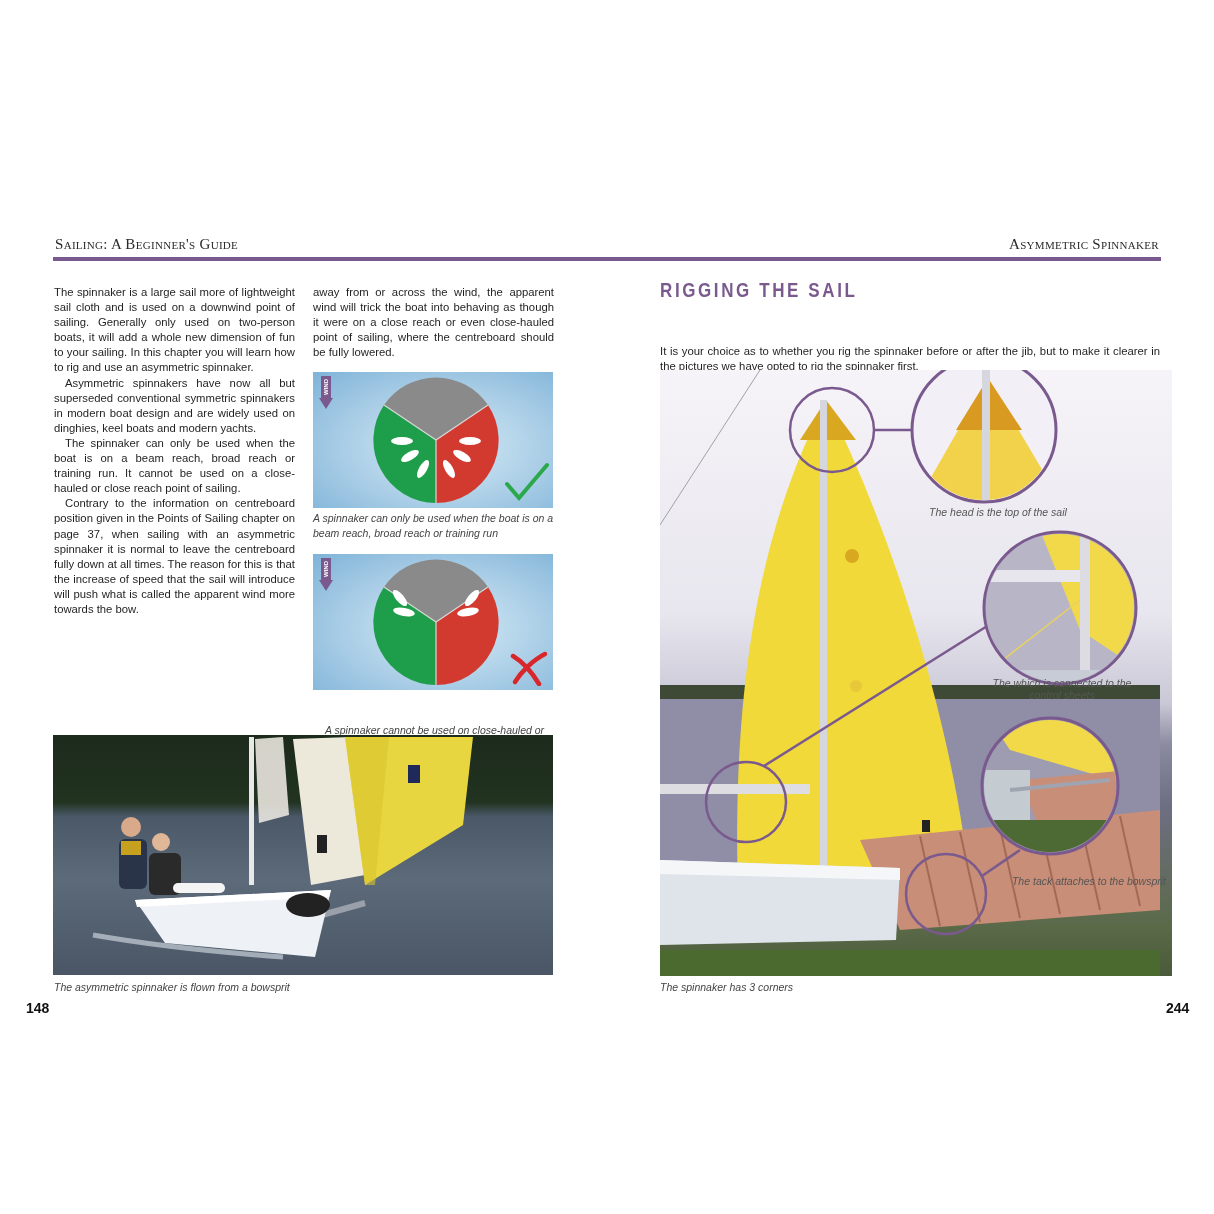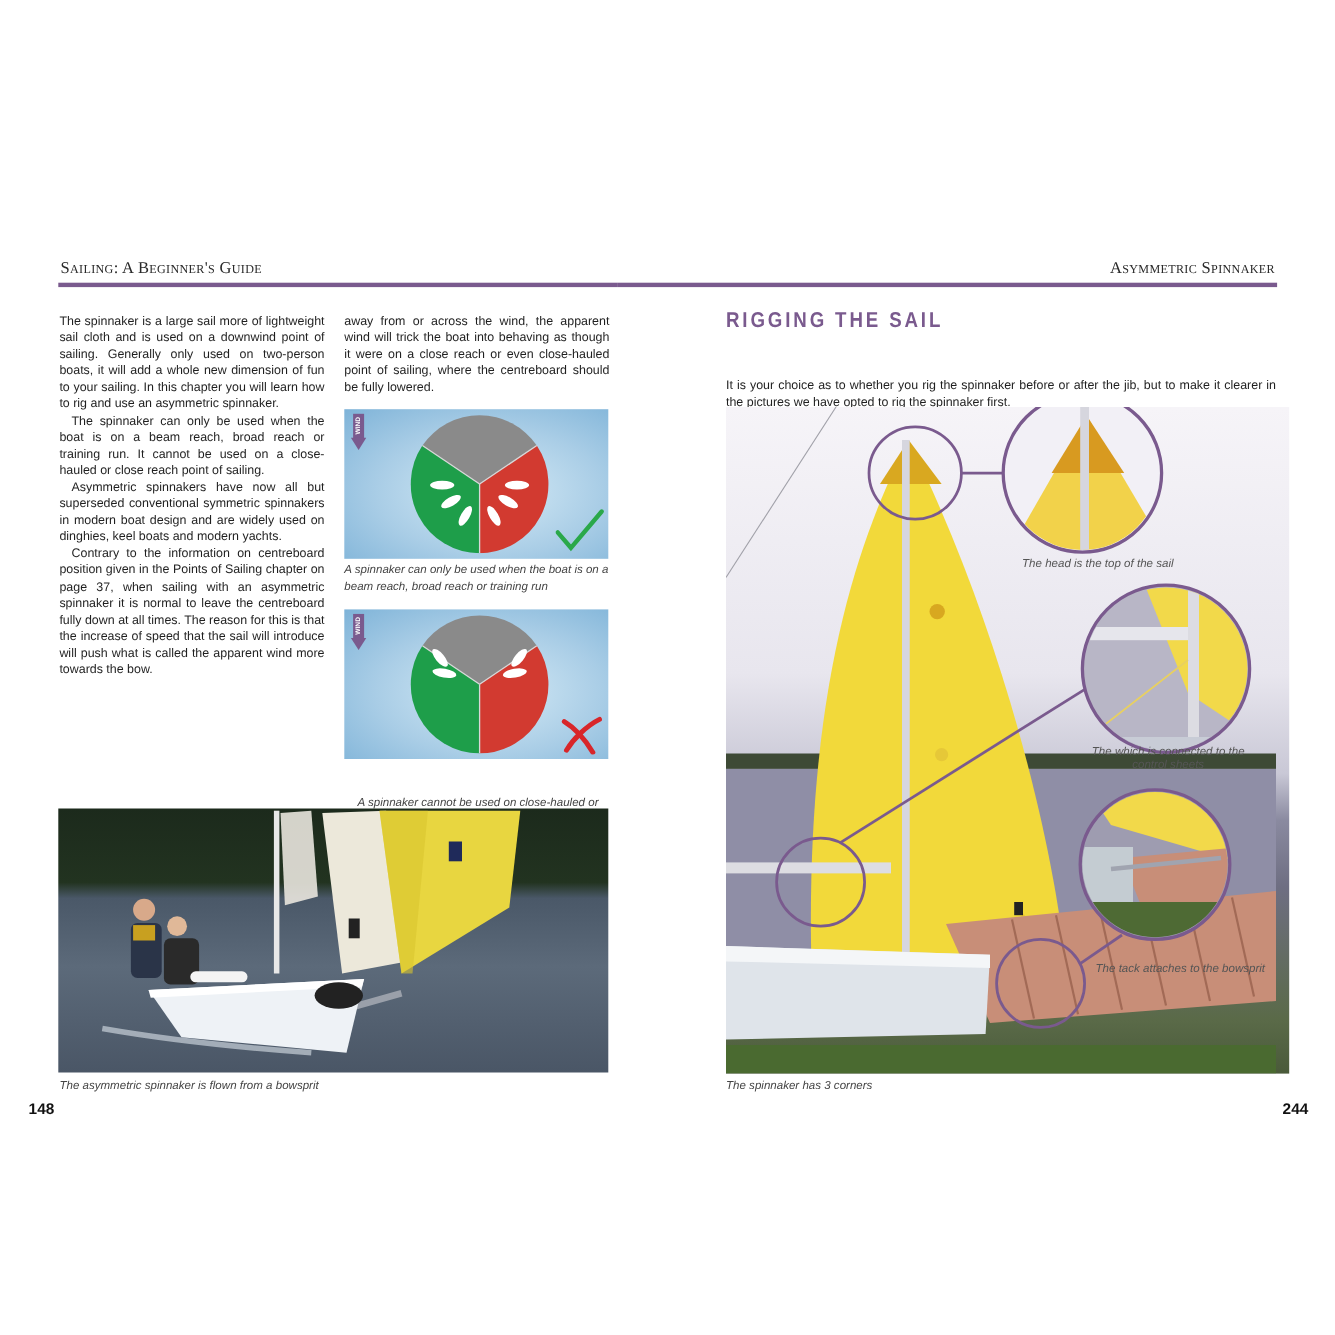--- a/index.html
+++ b/index.html
@@ -26,22 +26,22 @@
 </head>
 <body>
 
 <div class="abs running-head" style="left:55px;">Sailing: A Beginner's Guide</div>
 <div class="abs running-head" style="right:55px;">Asymmetric Spinnaker</div>
 <div class="rule" style="left:53px; width:508px;"></div>
 <div class="rule" style="left:561px; width:600px;"></div>
 
 <div class="abs body-text" style="left:54px; top:285px; width:241px;">
   <p class="first">The spinnaker is a large sail more of lightweight sail cloth and is used on a downwind point of sailing. Generally only used on two-person boats, it will add a whole new dimension of fun to your sailing. In this chapter you will learn how to rig and use an asymmetric spinnaker.</p>
+  <p>Asymmetric spinnakers have now all but superseded conventional symmetric spinnakers in modern boat design and are widely used on dinghies, keel boats and modern yachts.</p>
   <p>The spinnaker can only be used when the boat is on a beam reach, broad reach or training run. It cannot be used on a close-hauled or close reach point of sailing.</p>
-  <p>Asymmetric spinnakers have now all but superseded conventional symmetric spinnakers in modern boat design and are widely used on dinghies, keel boats and modern yachts.</p>
   <p>Contrary to the information on centreboard position given in the Points of Sailing chapter on page 37, when sailing with an asymmetric spinnaker it is normal to leave the centreboard fully down at all times. The reason for this is that the increase of speed that the sail will introduce will push what is called the apparent wind more towards the bow.</p>
 </div>
 
 <div class="abs body-text" style="left:313px; top:285px; width:241px;">
   <p class="first">away from or across the wind, the apparent wind will trick the boat into behaving as though it were on a close reach or even close-hauled point of sailing, where the centreboard should be fully lowered.</p>
 </div>
 
 <div class="diagram" style="left:313px; top:372px; width:240px; height:136px;">
   <svg class="wind-arrow" viewBox="0 0 14 34">
     <rect x="2" y="0" width="10" height="24" fill="#7a5a8e"></rect>
@@ -214,16 +214,16 @@
         <polygon points="330,350 460,350 460,412 350,380" fill="#f2d94a"></polygon>
         <polygon points="360,410 470,400 470,450 380,460" fill="#c88e78"></polygon>
         <rect x="320" y="400" width="50" height="50" fill="#c4ccd2"></rect>
         <line x1="350" y1="420" x2="450" y2="410" stroke="#a0a4b0" stroke-width="4"></line>
         <rect x="330" y="450" width="150" height="40" fill="#4e6a34"></rect>
       </g>
     </g>
   </svg>
   <div class="abs caption" style="left:258px; top:135px; width:160px; text-align:center; color:#555;">The head is the top of the sail</div>
   <div class="abs caption" style="left:322px; top:307px; width:160px; text-align:center; color:#555; line-height:12px;">The which is connected to the control sheets</div>
-  <div class="abs caption" style="left:328px; top:504px; width:170px; text-align:center; color:#555;">The tack attaches to the bowsprit</div>
+  <div class="abs caption" style="left:344px; top:504px; width:170px; text-align:center; color:#555;">The tack attaches to the bowsprit</div>
 </div>
 <div class="abs caption" style="left:660px; top:980px; width:400px;">The spinnaker has 3 corners</div>
 <div class="abs page-num" style="left:1166px; top:1000px;">244</div>
 
 </body></html>

